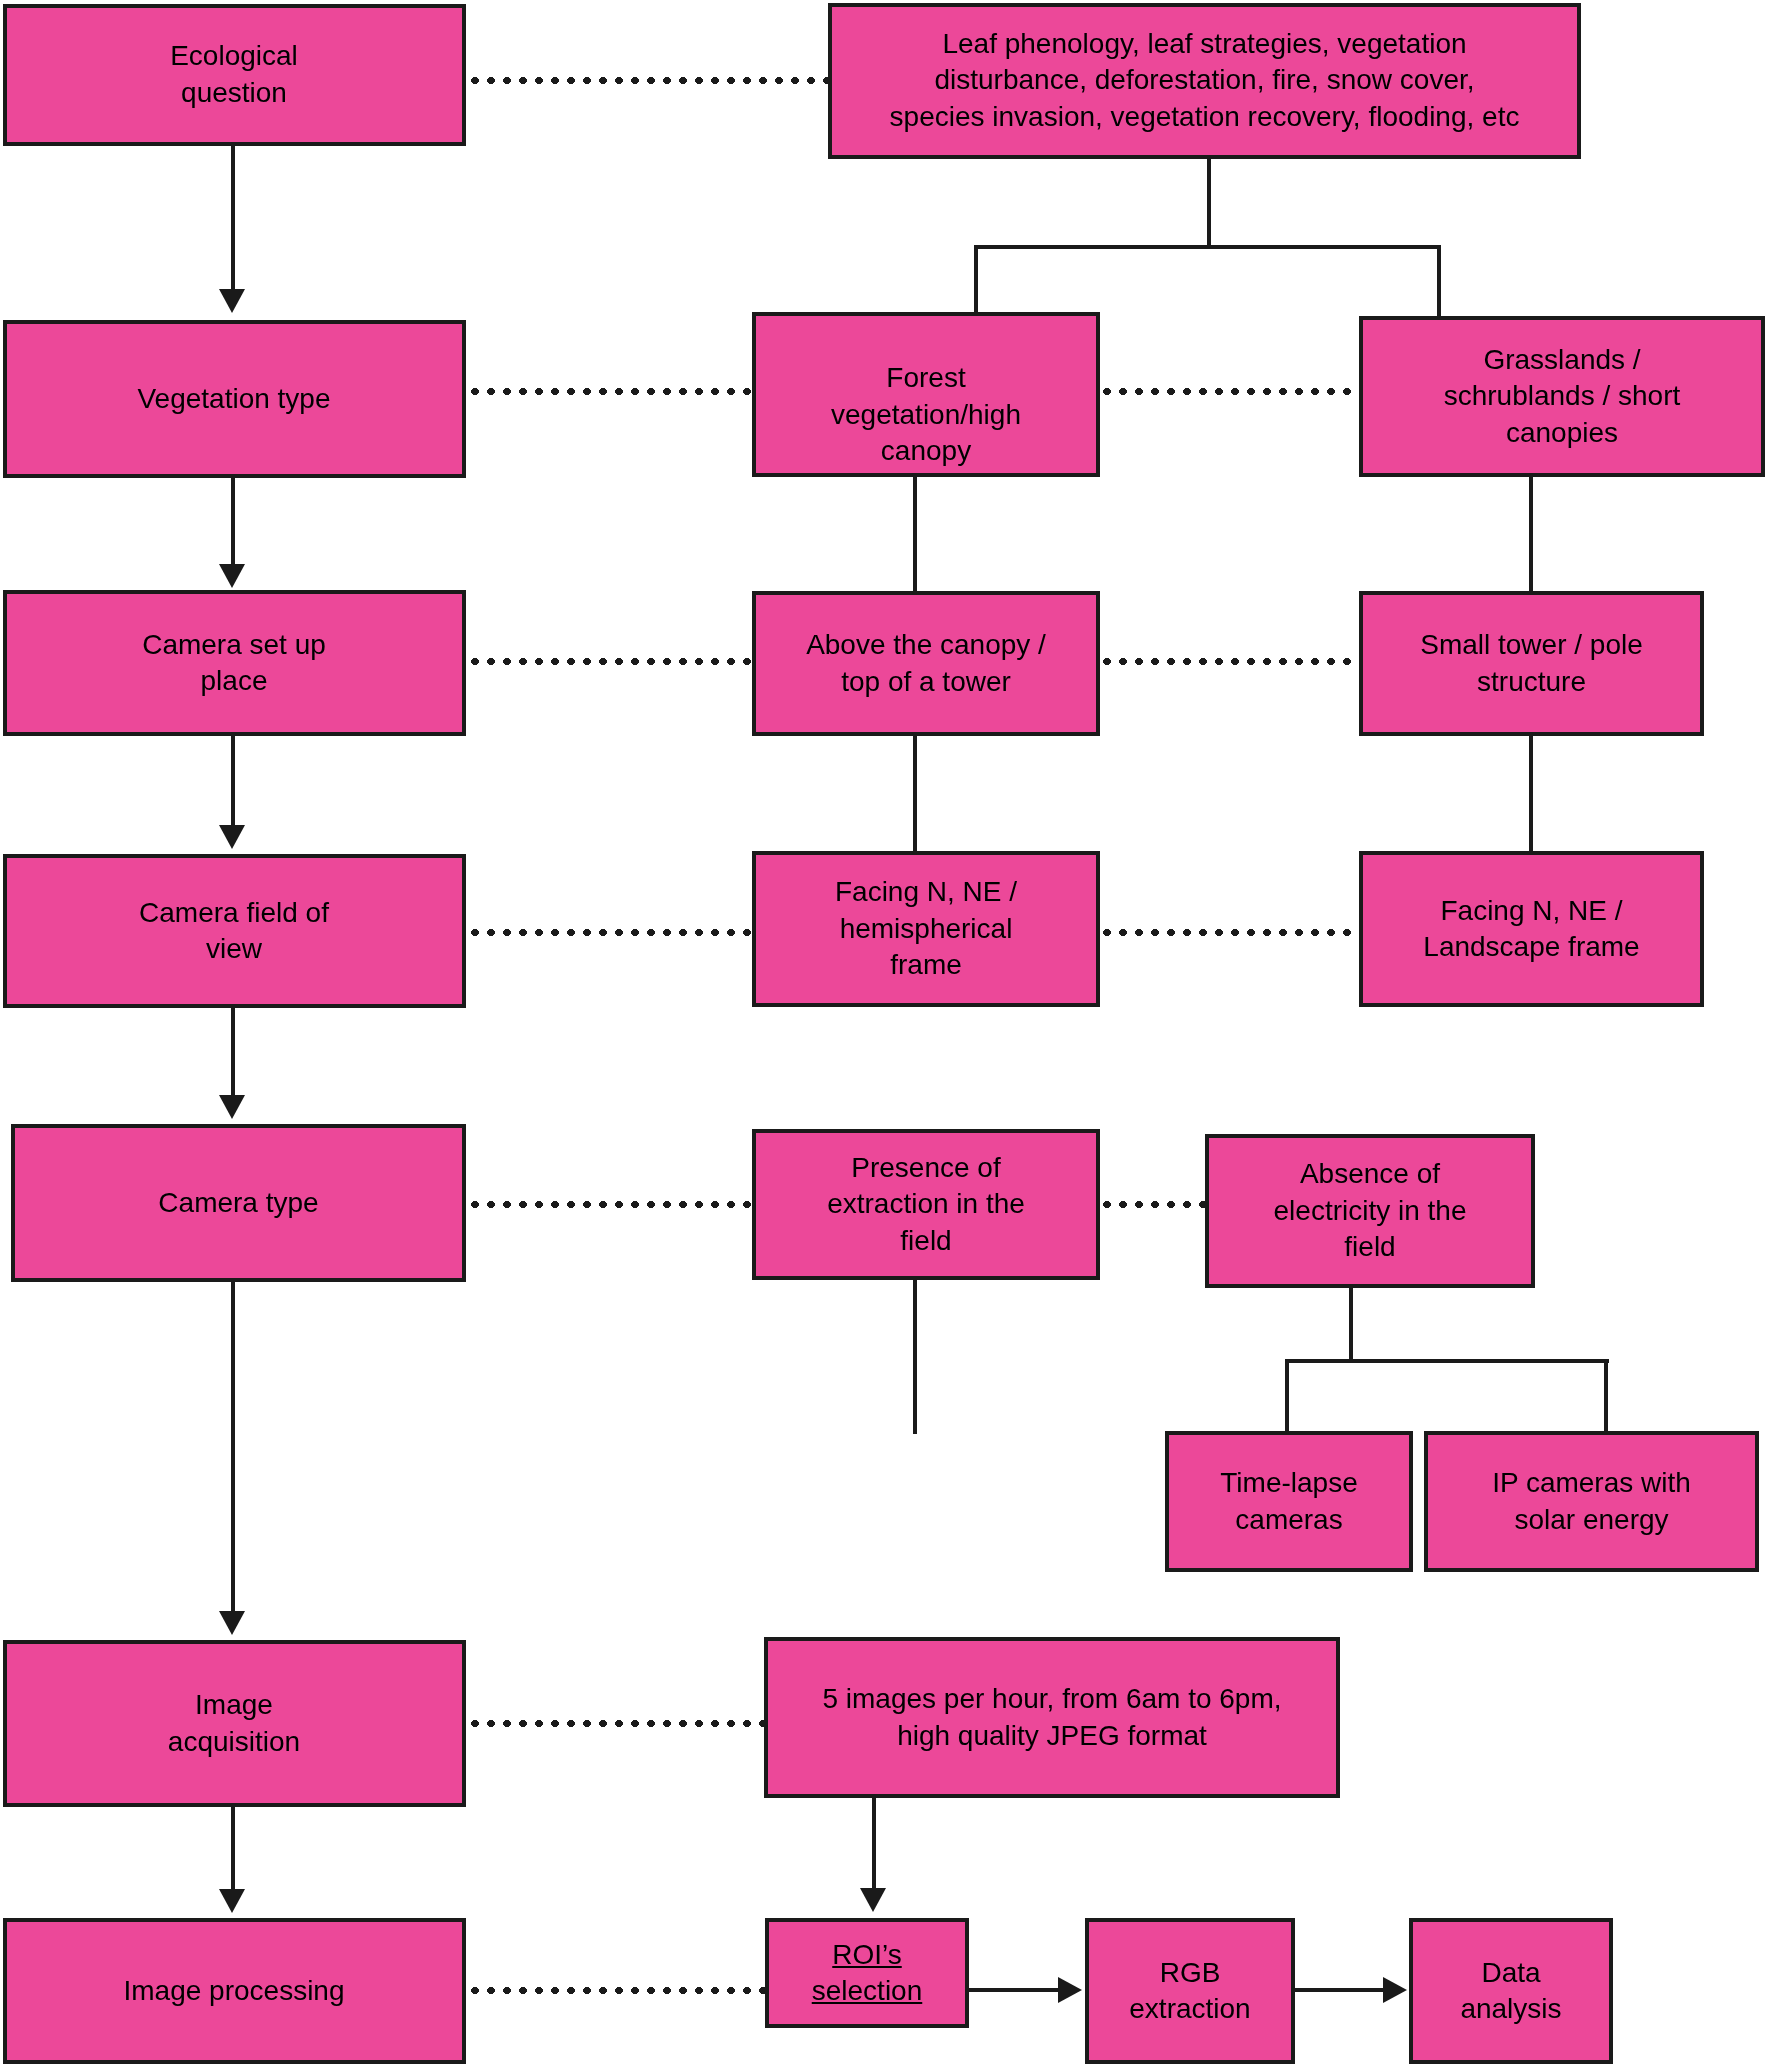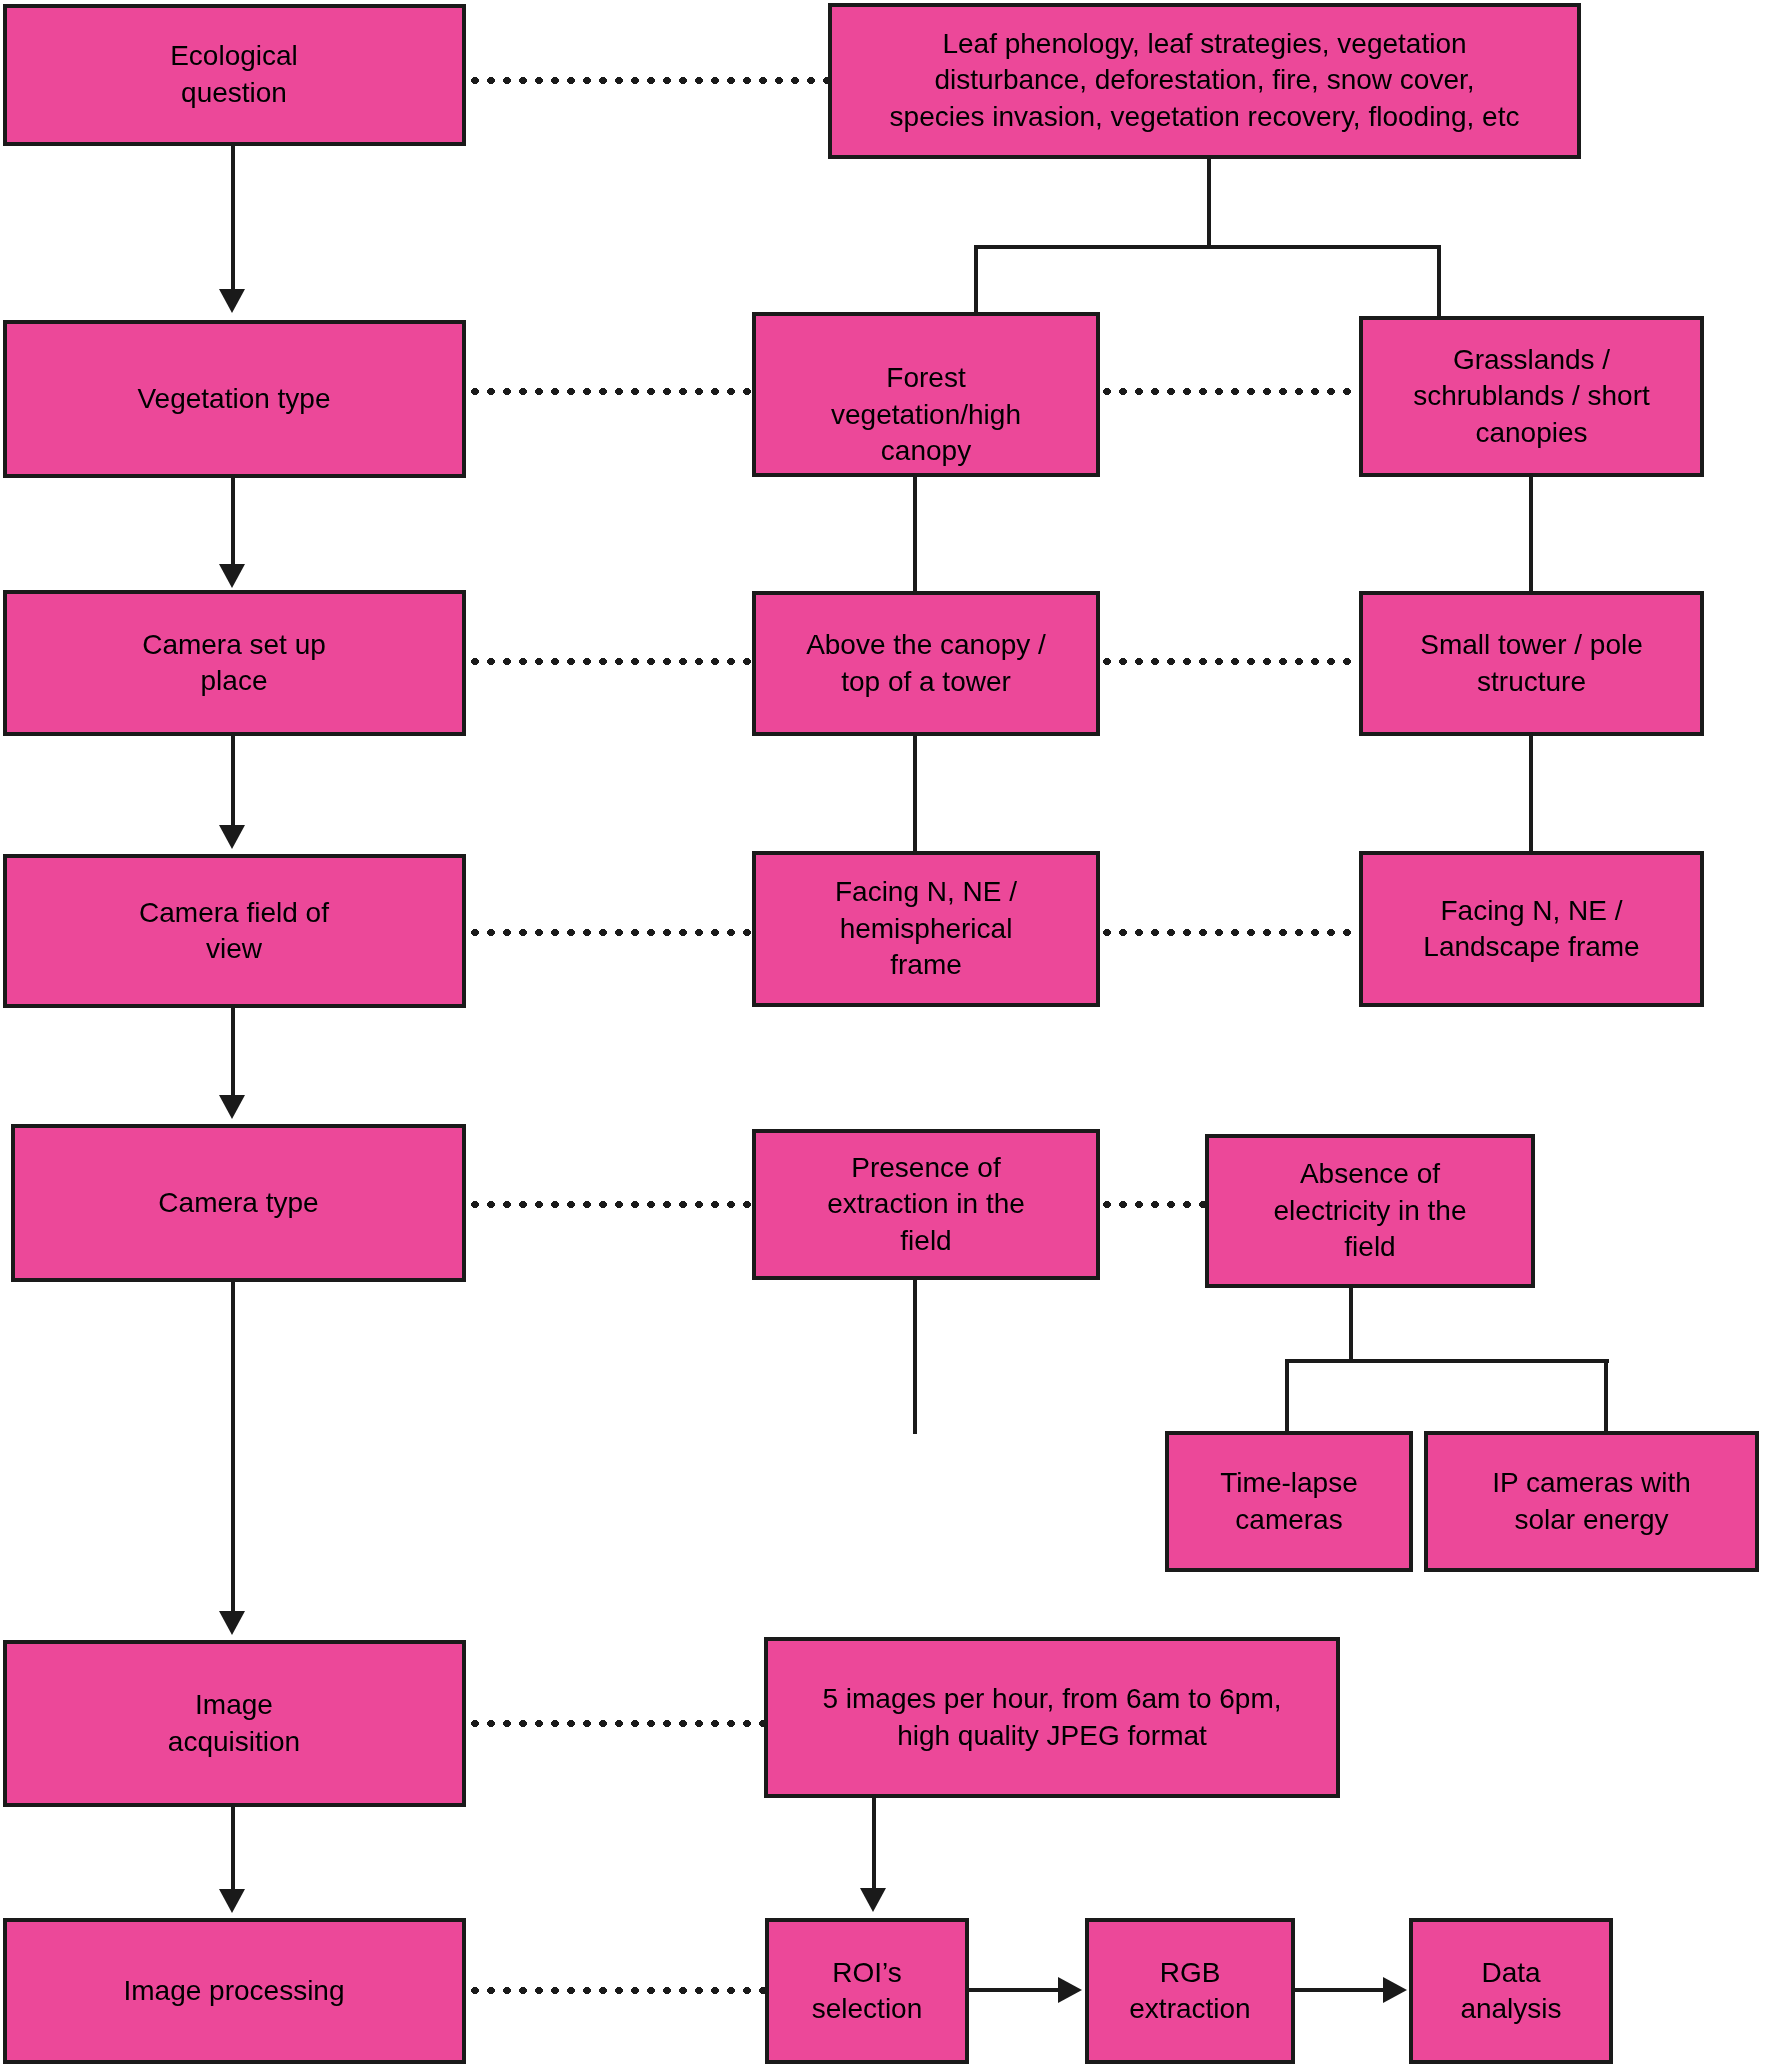--- a/index.html
+++ b/index.html
@@ -139,21 +139,21 @@
   <div class="conn hline" style="left:974px; top:245px; width:467px;"></div>
   <div class="conn vline" style="left:974px; top:245px; height:75px;"></div>
   <div class="conn vline" style="left:1437px; top:245px; height:75px;"></div>
 
   <div class="node" style="left:752px; top:312px; width:348px; height:165px;align-items:flex-end;">
     <span class="lbl">Forest
 vegetation/high
 canopy</span>
   </div>
 
-  <div class="node" style="left:1359px; top:316px; width:345px; height:161px;">
+  <div class="node" style="left:1359px; top:316px; width:406px; height:161px;">
     <span class="lbl">Grasslands /
 schrublands / short
 canopies</span>
   </div>
 
   <div class="dotted" style="left:467px; top:388px; width:285px;"></div>
   <div class="dotted" style="left:1099px; top:388px; width:259px;"></div>
 
   <div class="conn vline" style="left:913px; top:477px; height:118px;"></div>
   <div class="conn vline" style="left:1529px; top:477px; height:118px;"></div>
@@ -224,21 +224,21 @@
   <div class="node" style="left:764px; top:1637px; width:576px; height:161px;">
     <span class="lbl">5 images per hour, from 6am to 6pm,
 high quality JPEG format</span>
   </div>
 
   <div class="dotted" style="left:467px; top:1720px; width:297px;"></div>
 
   <div class="conn vline" style="left:872px; top:1798px; height:93px;"></div>
   <div class="arrow-down" style="left:860px; top:1888px;"></div>
 
-  <div class="node" style="left:765px; top:1918px; width:204px; height:146px;">
+  <div class="node" style="left:765px; top:1918px; width:204px; height:110px;text-decoration:underline;">
     <span class="lbl">ROI’s
 selection</span>
   </div>
 
   <div class="node" style="left:1085px; top:1918px; width:210px; height:146px;">
     <span class="lbl">RGB
 extraction</span>
   </div>
 
   <div class="node" style="left:1409px; top:1918px; width:204px; height:146px;">

